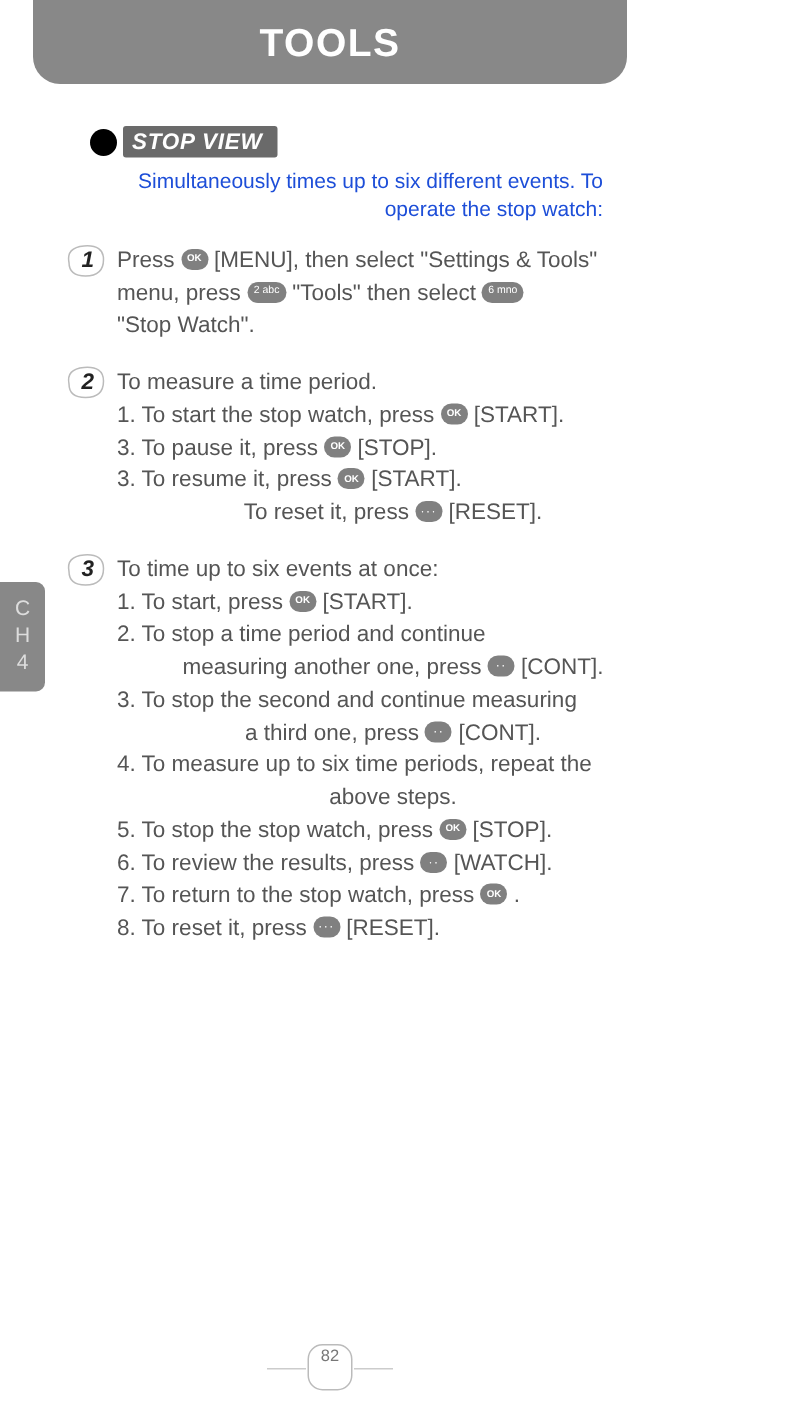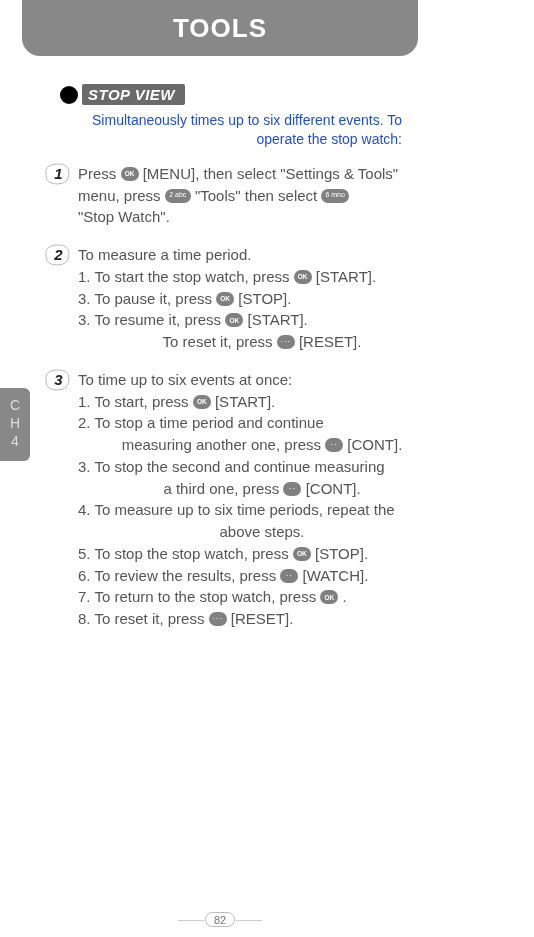--- a/index.html
+++ b/index.html
@@ -113,21 +113,21 @@
   .page-num {
     position: absolute;
     left: 0; right: 0; bottom: 10px;
     display: flex;
     justify-content: center;
     align-items: center;
   }
   .page-num .pill {
     border: 1px solid #bbb;
     border-radius: 10px;
-    padding: 1px 8px 0 8px;
+    padding: 1px 8px 16px 8px;
     font-size: 11px; color: #777;
     position: relative;
   }
   .page-num .pill::before, .page-num .pill::after {
     content: "";
     position: absolute;
     top: 50%;
     width: 26px; height: 1px;
     background: #ccc;
   }

